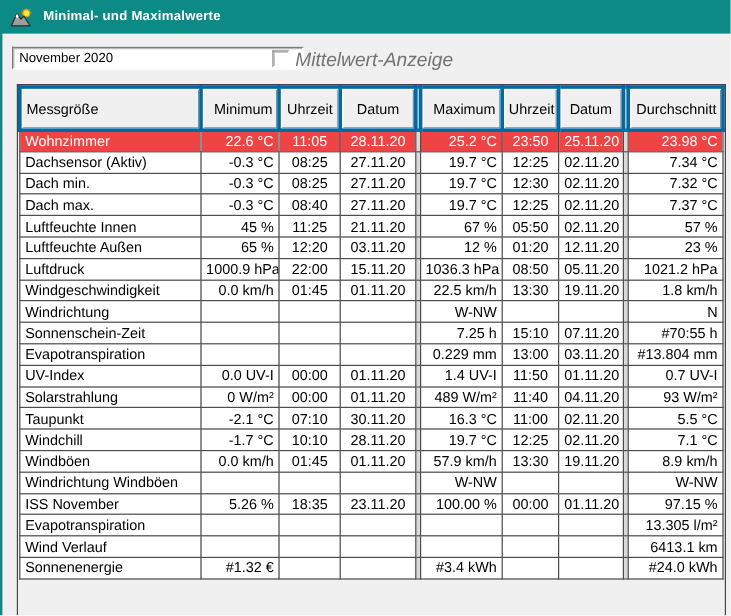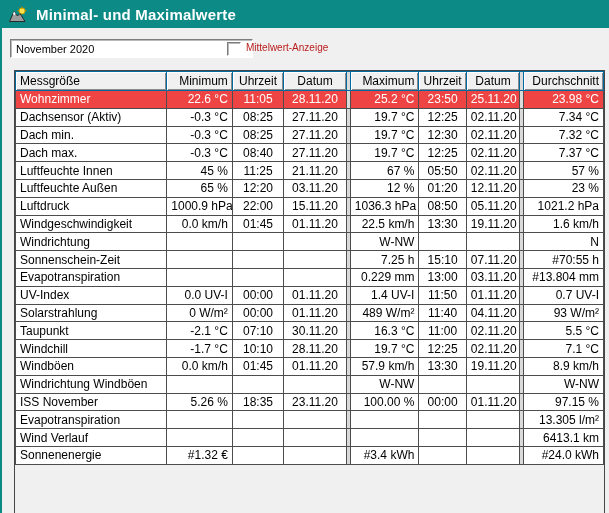--- a/index.html
+++ b/index.html
@@ -6,43 +6,43 @@
   body{font-family:"Liberation Sans",sans-serif;}
   .window{
     position:relative;width:609px;height:513px;background:#f0f0f0;
     overflow:hidden;box-sizing:border-box;
   }
   .left-frame{position:absolute;left:0;top:0;bottom:0;width:2px;background:#0b8a86;z-index:5;}
   .titlebar{
     position:absolute;left:0;top:0;right:0;height:28px;background:#0b8a86;
     display:flex;align-items:center;padding-left:9px;gap:9px;box-sizing:border-box;
   }
-  .title-text{color:#ffffff;font-size:15px;font-weight:700;letter-spacing:.2px;}
+  .title-text{color:#ffffff;font-size:11px;font-weight:700;letter-spacing:.2px;}
   .app-icon{width:18px;height:17px;display:inline-block;}
   .period-input{
     position:absolute;left:10px;top:39px;width:243px;height:19px;box-sizing:border-box;
     background:#ffffff;color:#000;font-family:"Liberation Sans",sans-serif;font-size:11px;
     padding:0 0 0 5px;outline:none;
     border-style:solid;border-width:1px;border-color:#7c7c7c #ffffff #ffffff #7c7c7c;
     box-shadow:inset 1px 1px 0 #b9b9b9;
   }
   .checkbox{
     position:absolute;left:227px;top:42px;width:12px;height:12px;background:#ffffff;
     border-style:solid;border-width:1px;border-color:#7c7c7c #ffffff #ffffff #7c7c7c;
     box-shadow:inset 1px 1px 0 #b9b9b9;box-sizing:content-box;cursor:default;
   }
-  .checkbox-label{position:absolute;left:246px;top:42px;font-size:10px;color:#b91c1c;}
+  .checkbox-label{position:absolute;left:246px;top:42px;font-size:16px;color:#737373;font-style:italic;}
   .table-frame{
     position:absolute;left:14px;top:70px;width:591px;height:443px;box-sizing:border-box;
     border-left:1px solid #464646;border-right:1px solid #464646;border-top:1px solid #464646;
   }
   table{border-collapse:collapse;table-layout:fixed;width:589px;font-size:12px;color:#000;}
   th,td{white-space:nowrap;overflow:hidden;box-sizing:border-box;}
   th{
-    height:19px;font-weight:400;background:#f0f0f0;border:1px solid #0369a1;
+    height:36px;font-weight:400;background:#f0f0f0;border:3px solid #0369a1;
     box-shadow:inset 1px 1px 0 #ffffff,inset -1px -1px 0 #8a8a8a;
     padding:0 4px;
   }
   td{height:17.8px;background:#ffffff;border:1px solid #4d4d4d;padding:0 4px;}
   th.sep,td.sep{padding:0;background:#dadada;box-shadow:none;}
   tr.selected td{background:#ef4444;color:#ffffff;}
   tr.selected td.sep{background:#dadada;}
   .al{text-align:left;}
   .ar{text-align:right;}
   .ac{text-align:center;}
@@ -192,21 +192,21 @@
           <tr>
             <td class="al">Windgeschwindigkeit</td>
             <td class="ar">0.0 km/h</td>
             <td class="ac">01:45</td>
             <td class="ac">01.11.20</td>
             <td class="sep"></td>
             <td class="ar">22.5 km/h</td>
             <td class="ac">13:30</td>
             <td class="ac">19.11.20</td>
             <td class="sep"></td>
-            <td class="ar">1.6 km/h</td>
+            <td class="ar">1.8 km/h</td>
           </tr>
           <tr>
             <td class="al">Windrichtung</td>
             <td class="ar"></td>
             <td class="ac"></td>
             <td class="ac"></td>
             <td class="sep"></td>
             <td class="ar">W-NW</td>
             <td class="ac"></td>
             <td class="ac"></td>

